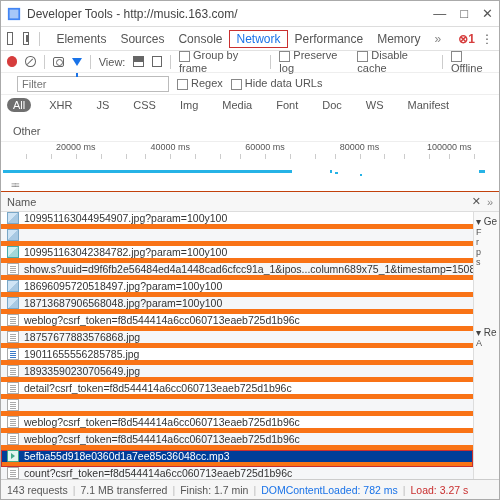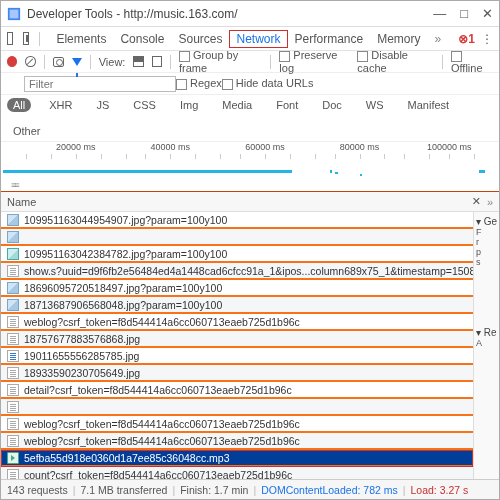--- a/index.html
+++ b/index.html
@@ -20,37 +20,37 @@
 .sb-icon { width:11px; height:11px; display:inline-block; }
 .circle { border:1.3px solid #666; border-radius:50%; }
 .noentry { border:1.3px solid #666; border-radius:50%; position:relative; }
 .noentry::after { content:""; position:absolute; width:100%; height:1.3px; background:#666; top:45%; transform:rotate(-45deg);}
 .funnel { width:0;height:0; border-left:5px solid transparent;border-right:5px solid transparent;border-top:8px solid #1a73e8; position:relative;}
 .funnel::after{content:"";position:absolute;width:2px;height:4px;background:#1a73e8;left:-1px;top:7px;}
 .cam { width:12px;height:10px;border:1.3px solid #666; border-radius:2px; position:relative;}
 .cam::after{content:"";position:absolute;width:5px;height:5px;border:1.2px solid #666;border-radius:50%;top:1px;left:2.5px;}
 .sep { width:1px; height:14px; background:#ccc; }
 .checkbox { width:11px; height:11px; border:1px solid #888; display:inline-block; vertical-align:middle; margin-right:3px; }
-.subline { display:flex; align-items:center; height:22px; padding:0 23px; gap:0; border-bottom:1px solid #eee; font-size:11px; color:#555;}
+.subline { display:flex; align-items:center; height:22px; padding:0 16px; gap:8px; border-bottom:1px solid #eee; font-size:11px; color:#555;}
 .filter-input { flex:0 0 120px; height:16px; border:1px solid #bbb; padding:0 4px; font-size:11px; color:#888; }
 .pillbar { display:flex; align-items:center; padding:3px 6px; gap:12px; border-bottom:1px solid #eee; font-size:11px; color:#555; flex-wrap:wrap;}
 .pill { padding:1px 6px; border-radius:8px; cursor:pointer;}
 .pill.all { background:#6f6f6f; color:#fff; }
 .timeline { height:50px; border-bottom:1px solid #c2410c; position:relative; font-size:9px; color:#555;}
 .timeline .ticks { position:absolute; top:0; left:0; right:0; height:30px;}
 .tick { position:absolute; top:0; font-size:9px; transform:translateX(-50%);}
 .minorticks { position:absolute; top:12px; left:0; right:0; height:6px;}
 .minortick{position:absolute;top:0;width:0.5px;height:5px;background:#ccc;}
 .tl-bar { position:absolute; height:3px; top:28px; background:#26b3e6;}
 .grip { position:absolute; top:38px; left:10px; color:#888; font-size:9px; letter-spacing:-2px;}
 .name-hdr { display:flex; align-items:center; height:20px; padding:0 6px; border-bottom:1px solid #ddd; font-size:11px; color:#555; background:#f7f7f7;justify-content:flex-end;}
 .name-hdr .spacer { flex:1; }
 .content { flex:1; display:flex; overflow:hidden;}
 .list { flex:1; overflow:auto; font-size:10.5px; }
-.row { display:flex; align-items:center; height:17px; padding:0 6px; white-space:nowrap; overflow:hidden; border-bottom:2px solid #f97316;text-align:right;}
+.row { display:flex; align-items:center; height:17px; padding:0 6px; white-space:nowrap; overflow:hidden; border-bottom:5px solid #f97316;text-align:right;}
 .row:nth-child(even){ background:#f5f6f8;}
 .row.selected { background:#003e99; color:#fff;}
 .row.redbox { outline:1.5px solid #c92f2f; outline-offset:-1px;}
 .row .ri { width:12px; height:12px; margin-right:5px; display:inline-block; flex-shrink:0;}
 .img-icon { border:1px solid #7aa7c7; background:linear-gradient(135deg,#cfe4f5 50%,#a8c9e3 50%);}
 .img-icon.pink { border:1px solid #c77aa7; background:linear-gradient(135deg,#f5cfe4 50%,#e3a8c9 50%);}
 .img-icon.teal { border:1px solid #4aa; background:linear-gradient(135deg,#cfefef 50%,#a3d9d9 50%);}
 .doc-icon { border:1px solid #aaa; background:#fff; position:relative;}
 .doc-icon::after{content:"";position:absolute;top:2px;left:2px;right:2px;height:1px;background:#aaa;box-shadow:0 2px 0 #aaa,0 4px 0 #aaa,0 6px 0 #aaa;}
 .doc-icon.blue::after{background:#3a7ac7;box-shadow:0 2px 0 #3a7ac7,0 4px 0 #3a7ac7,0 6px 0 #3a7ac7;}
@@ -85,22 +85,22 @@
   </div>
 
   <div class="toolbar">
     <span class="sq-icon"></span>
     <span class="sq-icon" style="position:relative;">
         <span style="position:absolute;inset:2px;border:1px solid #666;"></span>
       </span>
     <span class="sep"></span>
     <div class="tabs">
       <span class="tab">Elements</span>
+      <span class="tab">Sources</span>
       <span class="tab">Console</span>
-      <span class="tab">Sources</span>
       <span class="tab network-box">Network</span>
       <span class="tab">Performance</span>
       <span class="tab">Memory</span>
       <span class="tab more">»</span>
     </div>
     <div class="gear">
       <span class="err">⊗<span>1</span></span>
       <span>⋮</span>
     </div>
   </div>

